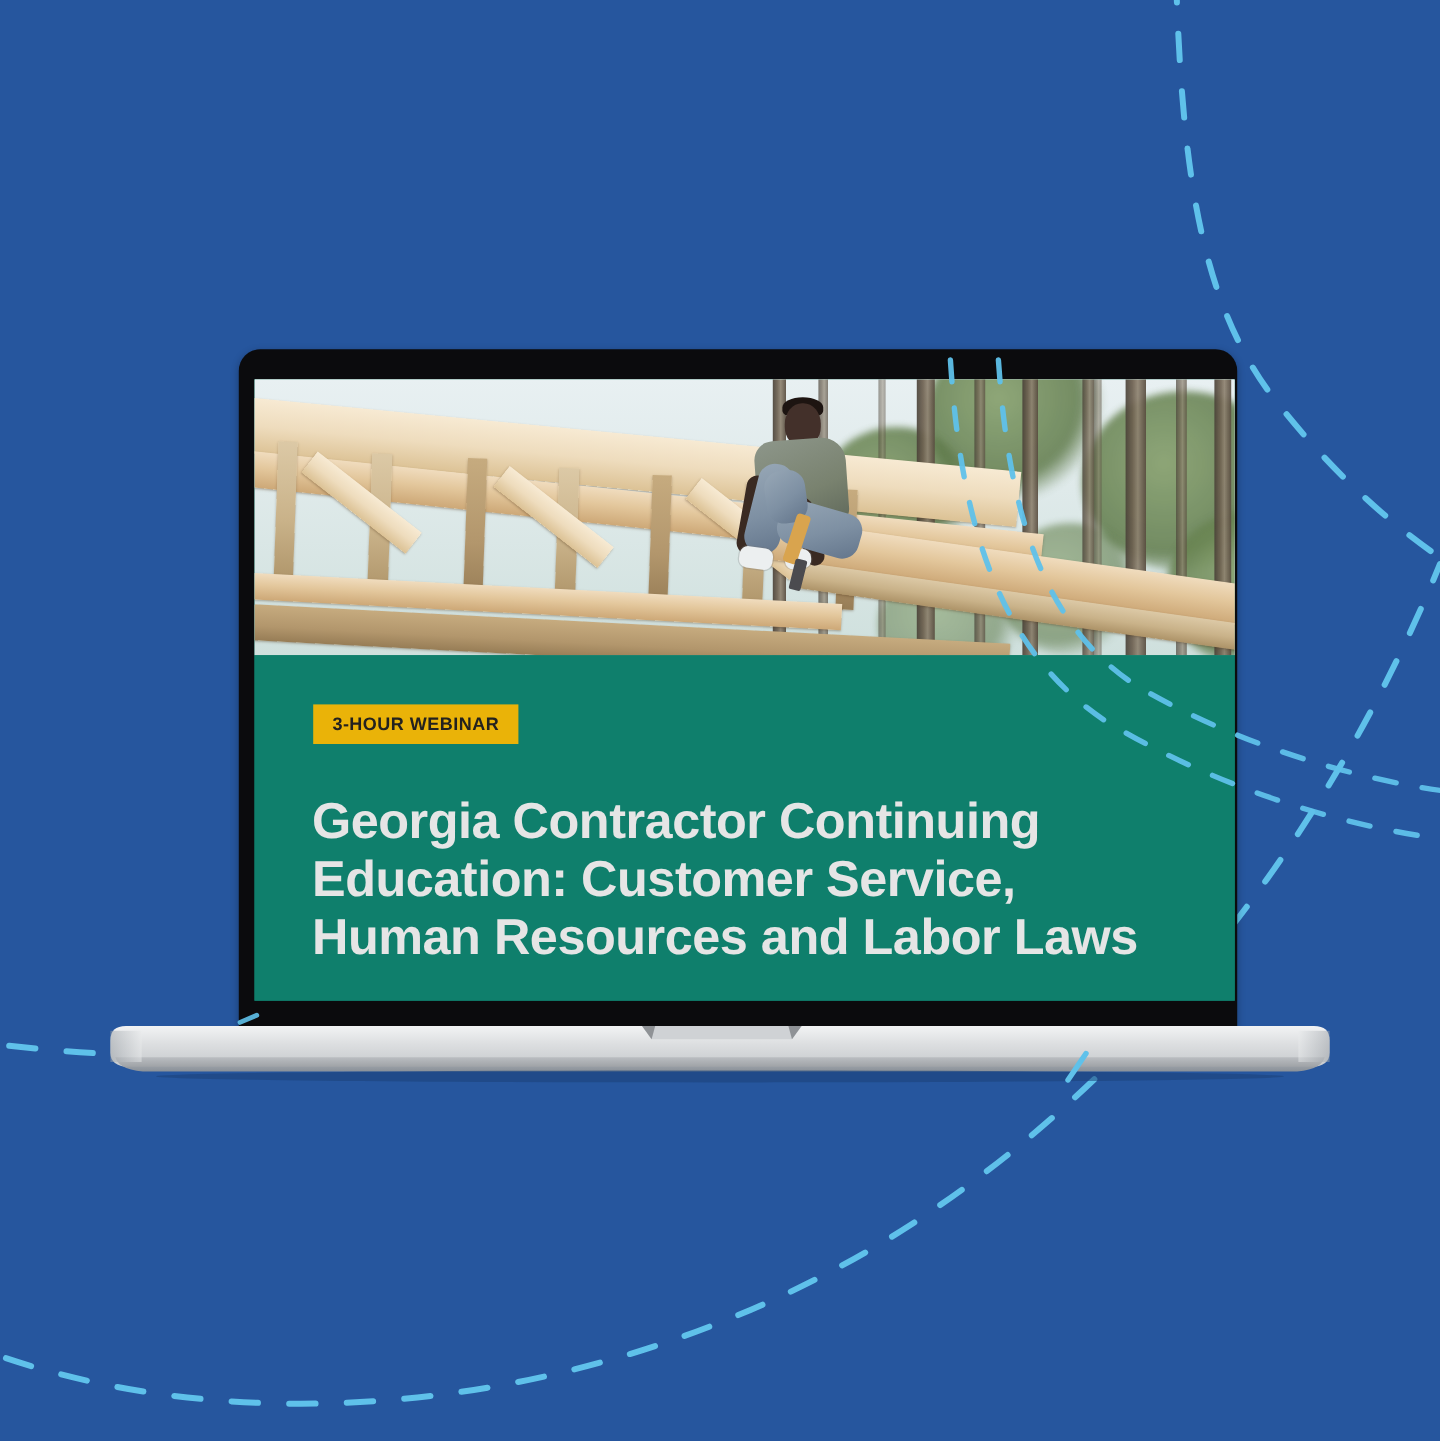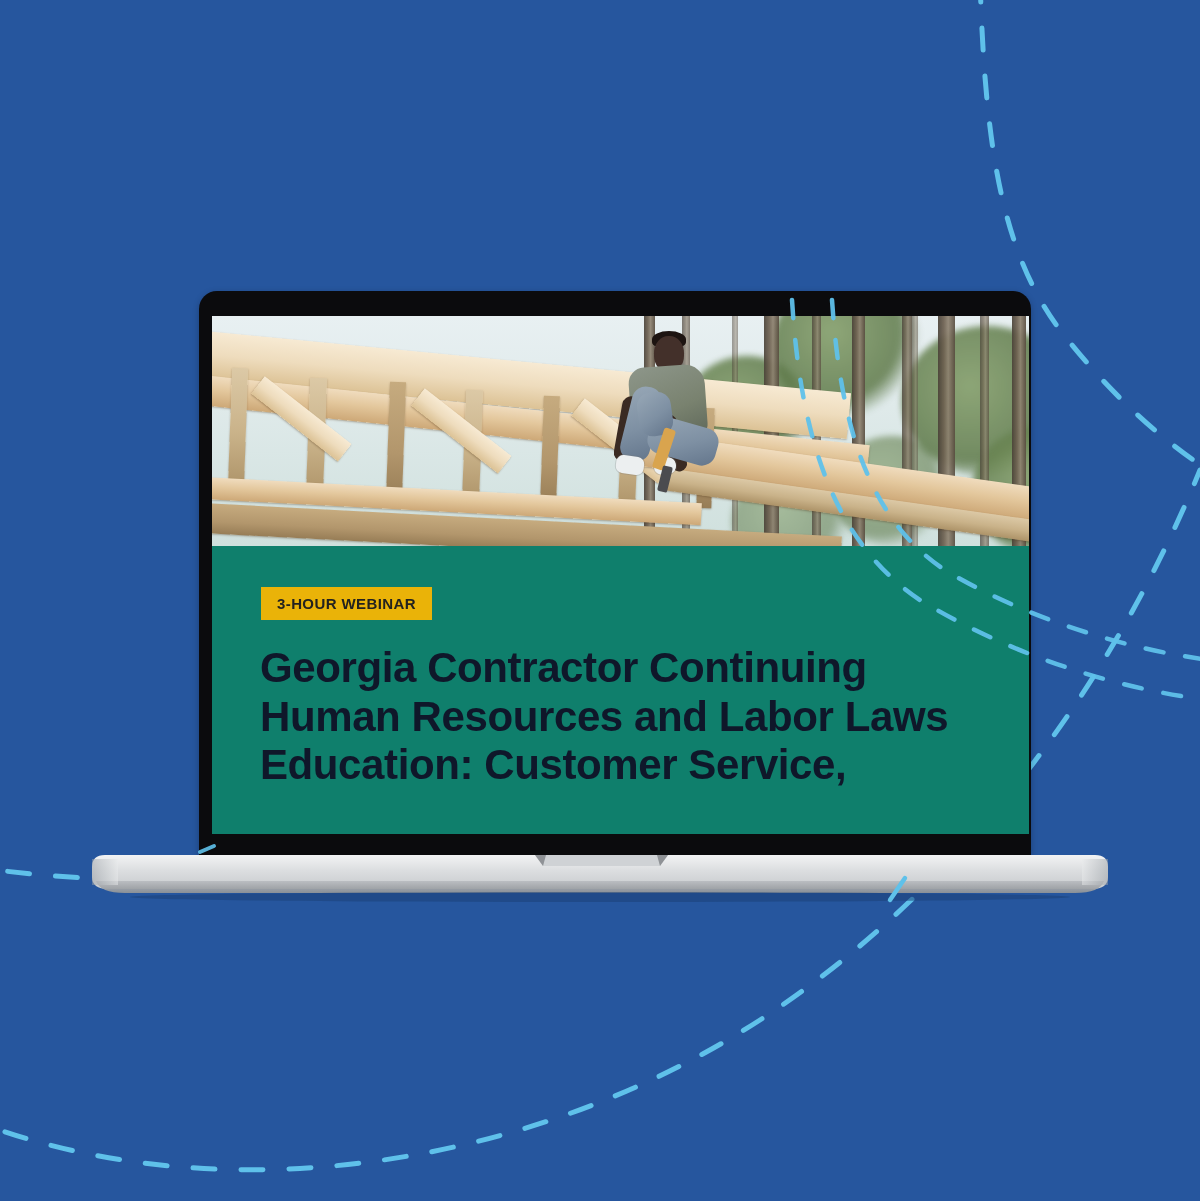--- a/index.html
+++ b/index.html
@@ -179,23 +179,23 @@
     font-weight: bold;
     letter-spacing: 0.4px;
     padding: 9px 16px 9px 16px;
     line-height: 1;
     white-space: nowrap;
   }
 
   .title {
     position: absolute;
     left: 48px;
-    top: 98px;
+    top: 114px;
     width: 700px;
-    color: #0f172a;
+    color: #e5e5e5;
     font-size: 42px;
     font-weight: bold;
     line-height: 1.16;
     letter-spacing: -0.4px;
   }
   .title .ln { display: block; white-space: nowrap; }
 
   
   .base-wrap {
     position: absolute;
@@ -288,22 +288,22 @@
 
         <div class="beam dark" style="left:-30px;top:186px;width:660px;height:30px;transform:rotate(3deg);transform-origin:left center;"></div>
         <div class="beam" style="left:-30px;top:160px;width:520px;height:22px;transform:rotate(3deg);transform-origin:left center;"></div>
       </div>
 
       <div class="panel">
         <div class="badge">3-HOUR WEBINAR</div>
 
         <div class="title">
           <span class="ln">Georgia Contractor Continuing</span>
+          <span class="ln">Education: Customer Service,</span>
           <span class="ln">Human Resources and Labor Laws</span>
-          <span class="ln">Education: Customer Service,</span>
         </div>
       </div>
 
     </div>
 
     <div class="base-wrap">
       <svg viewBox="0 0 1200 60" width="1200" height="60" preserveAspectRatio="none" aria-hidden="true">
         <defs>
           <linearGradient id="baseTop" x1="0" y1="0" x2="0" y2="1">
             <stop offset="0%" stop-color="#f2f3f4"></stop>

